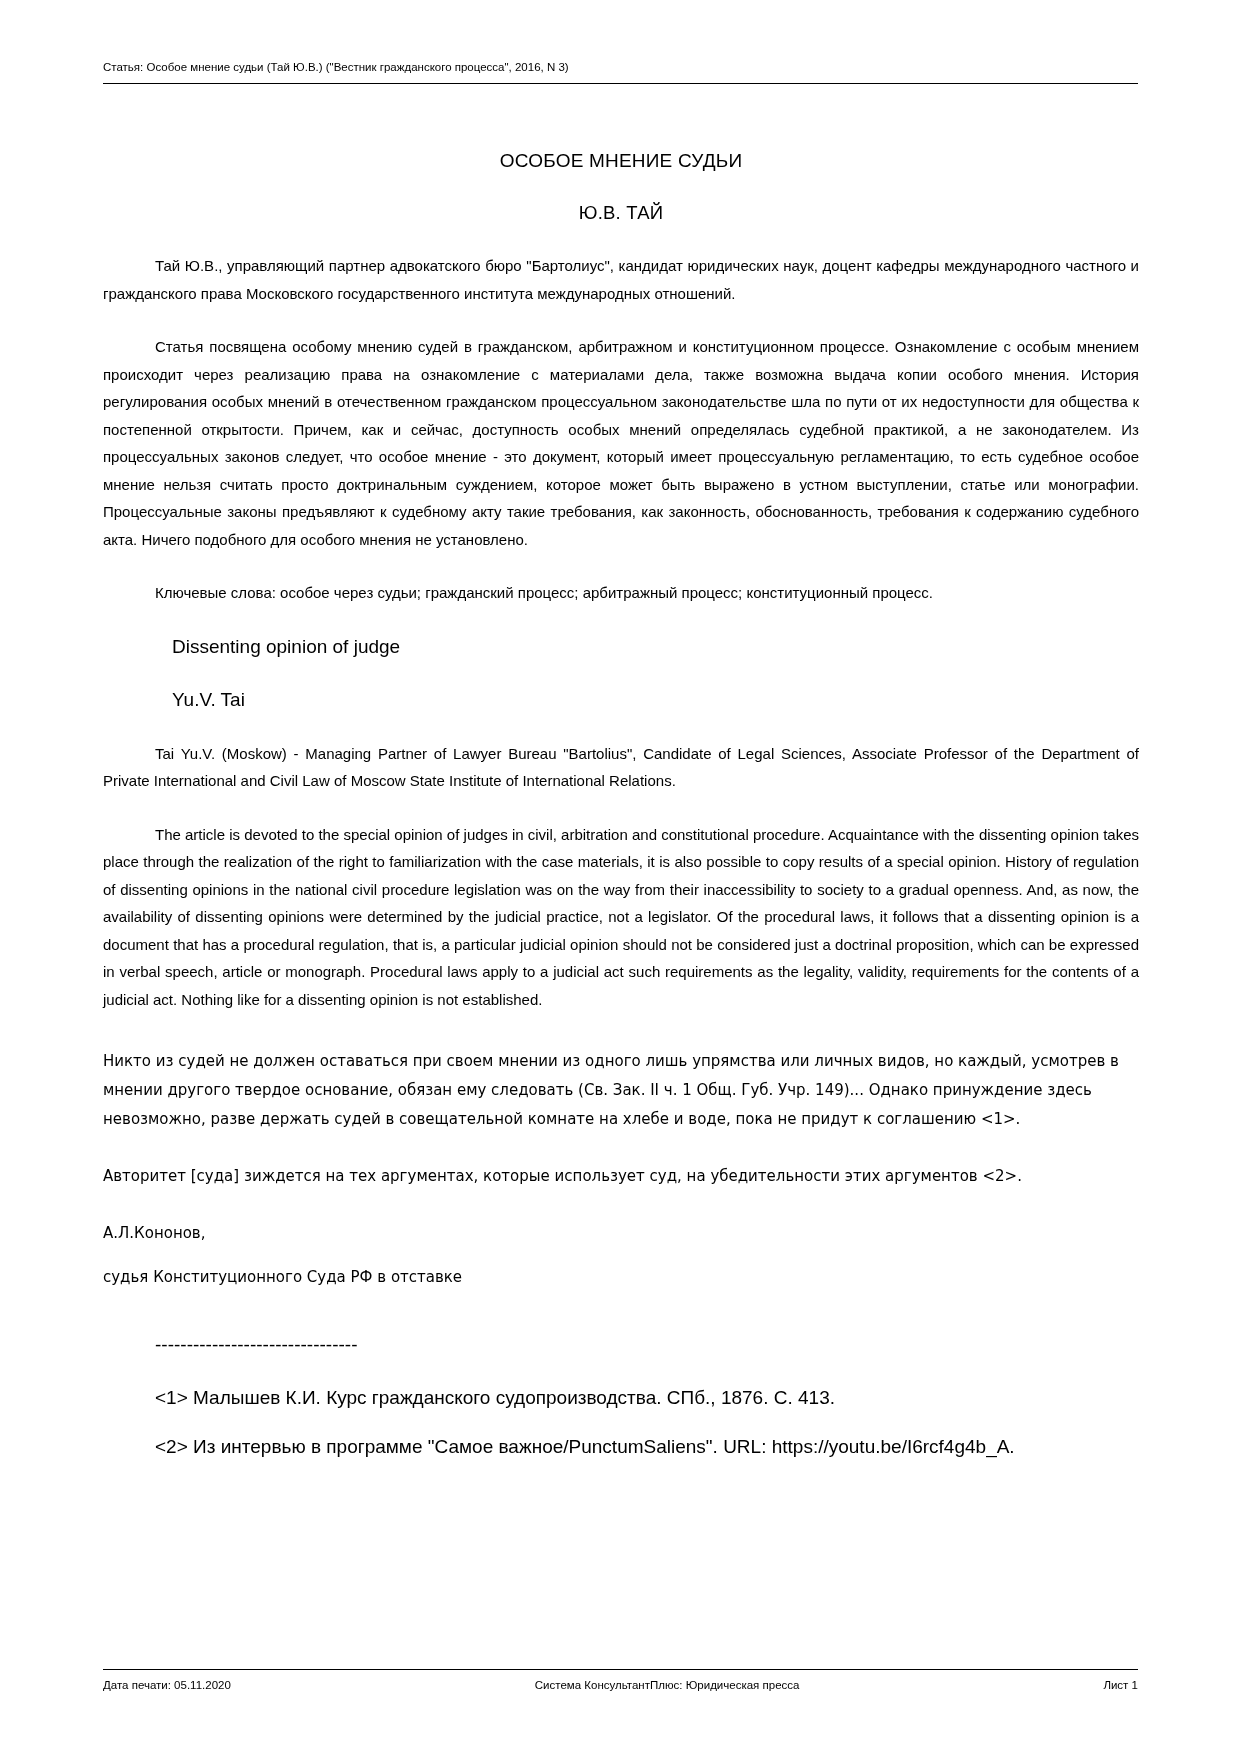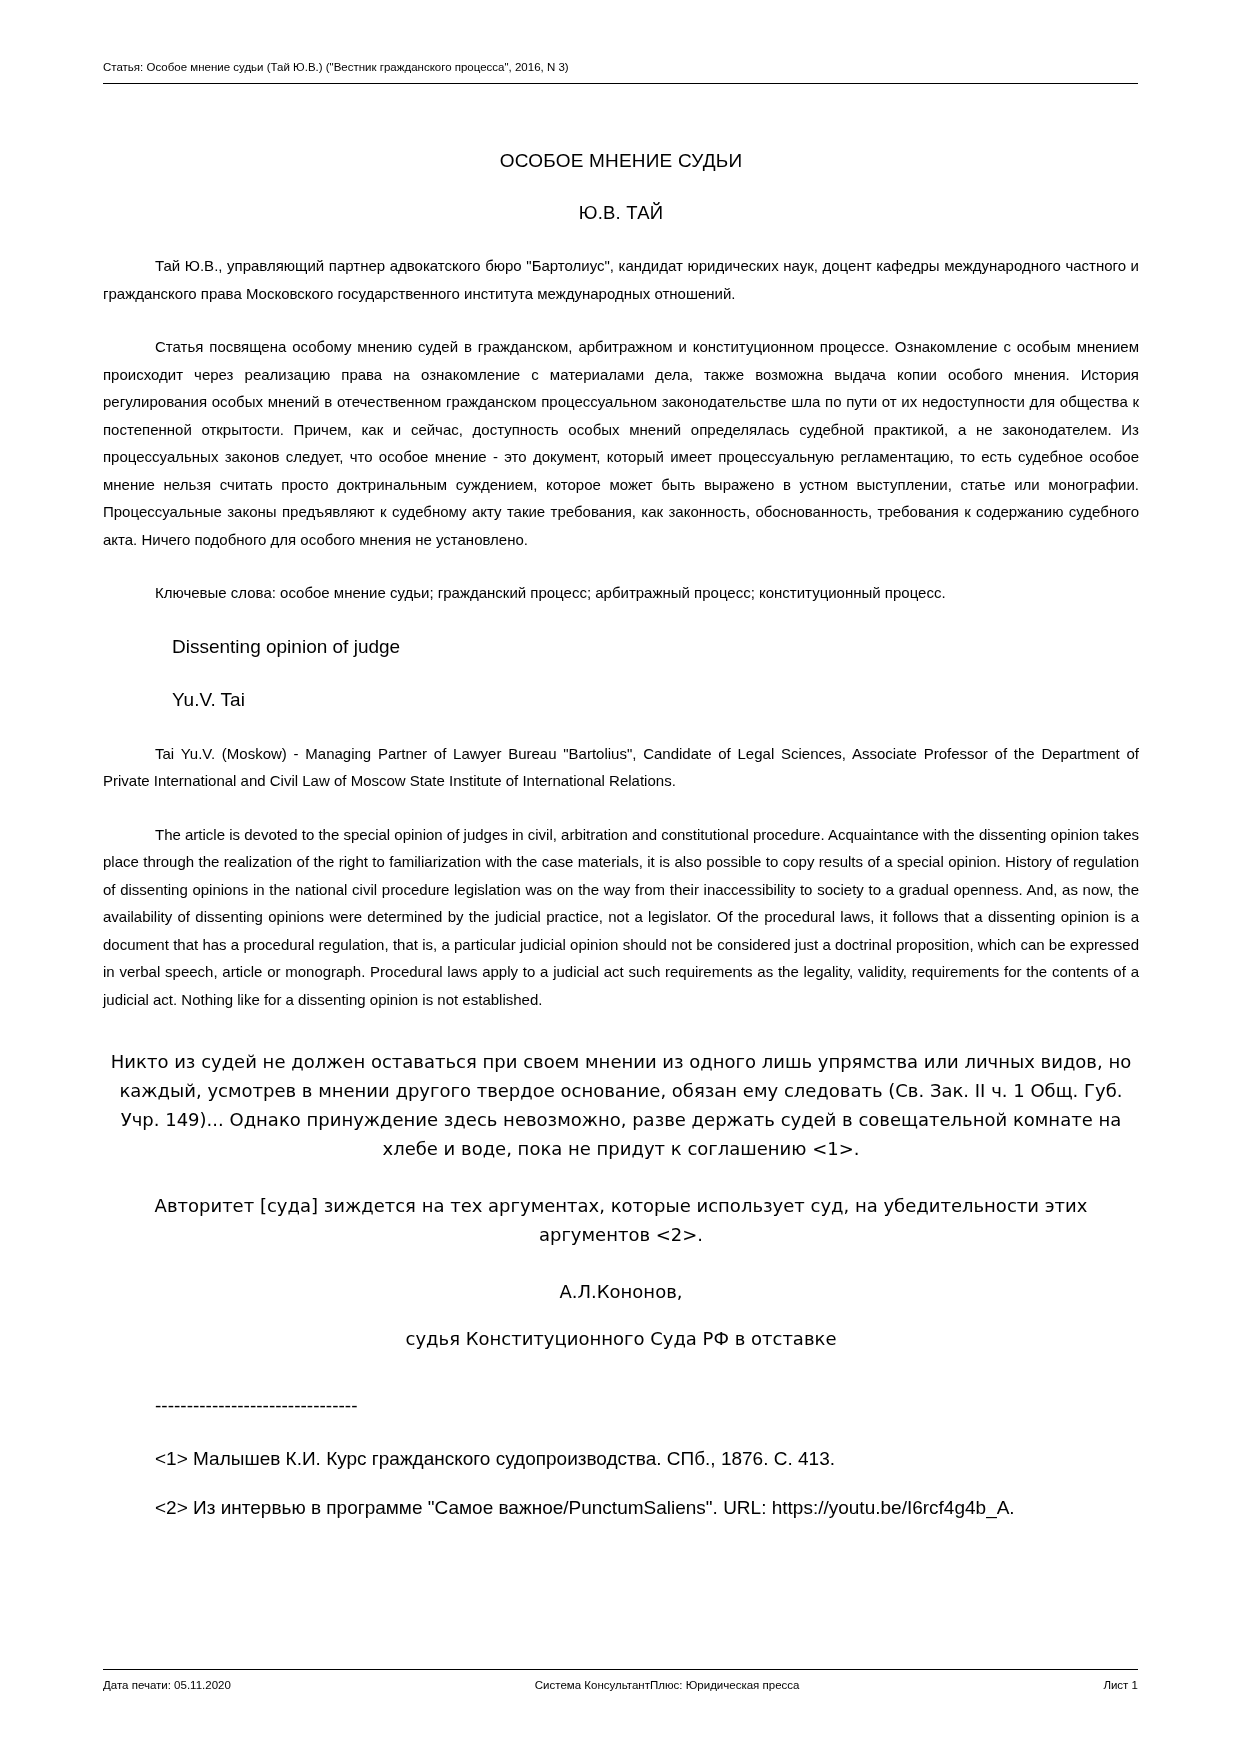--- a/index.html
+++ b/index.html
@@ -75,23 +75,23 @@
     text-align: left;
     margin: 17px;
     text-indent: 52px;
   }
   p.plain.spaced { margin-top: 26px; }
 
   
   .epigraph {
     margin-top: 34px;
     font-family: "DejaVu Sans", sans-serif;
-    font-size: 18px;
+    font-size: 15px;
     line-height: 29px;
-    text-align: center;
+    text-align: left;
   }
   .epigraph .eblock { margin: 0; }
   .epigraph .eblock + .eblock { margin-top: 28px; }
   .epigraph .attrib { margin-top: 28px; }
 
   
   .fn-sep {
     margin-top: 42px;
     font-size: 19px;
     line-height: 22px;
@@ -141,21 +141,21 @@
 
   <div class="content">
 
     <h1 class="title">ОСОБОЕ МНЕНИЕ СУДЬИ</h1>
     <h2 class="subtitle">Ю.В. ТАЙ</h2>
 
     <p class="para spaced">Тай Ю.В., управляющий партнер адвокатского бюро "Бартолиус", кандидат юридических наук, доцент кафедры международного частного и гражданского права Московского государственного института международных отношений.</p>
 
     <p class="para spaced">Статья посвящена особому мнению судей в гражданском, арбитражном и конституционном процессе. Ознакомление с особым мнением происходит через реализацию права на ознакомление с материалами дела, также возможна выдача копии особого мнения. История регулирования особых мнений в отечественном гражданском процессуальном законодательстве шла по пути от их недоступности для общества к постепенной открытости. Причем, как и сейчас, доступность особых мнений определялась судебной практикой, а не законодателем. Из процессуальных законов следует, что особое мнение - это документ, который имеет процессуальную регламентацию, то есть судебное особое мнение нельзя считать просто доктринальным суждением, которое может быть выражено в устном выступлении, статье или монографии. Процессуальные законы предъявляют к судебному акту такие требования, как законность, обоснованность, требования к содержанию судебного акта. Ничего подобного для особого мнения не установлено.</p>
 
-    <p class="para spaced">Ключевые слова: особое мнение судьи; гражданский процесс; арбитражный процесс; конституционный процесс.</p>
+    <p class="para spaced">Ключевые слова: особое через судьи; гражданский процесс; арбитражный процесс; конституционный процесс.</p>
 
     <p class="plain spaced">Dissenting opinion of judge</p>
 
     <p class="plain spaced">Yu.V. Tai</p>
 
     <p class="para spaced">Tai Yu.V. (Moskow) - Managing Partner of Lawyer Bureau "Bartolius", Candidate of Legal Sciences, Associate Professor of the Department of Private International and Civil Law of Moscow State Institute of International Relations.</p>
 
     <p class="para spaced">The article is devoted to the special opinion of judges in civil, arbitration and constitutional procedure. Acquaintance with the dissenting opinion takes place through the realization of the right to familiarization with the case materials, it is also possible to copy results of a special opinion. History of regulation of dissenting opinions in the national civil procedure legislation was on the way from their inaccessibility to society to a gradual openness. And, as now, the availability of dissenting opinions were determined by the judicial practice, not a legislator. Of the procedural laws, it follows that a dissenting opinion is a document that has a procedural regulation, that is, a particular judicial opinion should not be considered just a doctrinal proposition, which can be expressed in verbal speech, article or monograph. Procedural laws apply to a judicial act such requirements as the legality, validity, requirements for the contents of a judicial act. Nothing like for a dissenting opinion is not established.</p>
 
 

